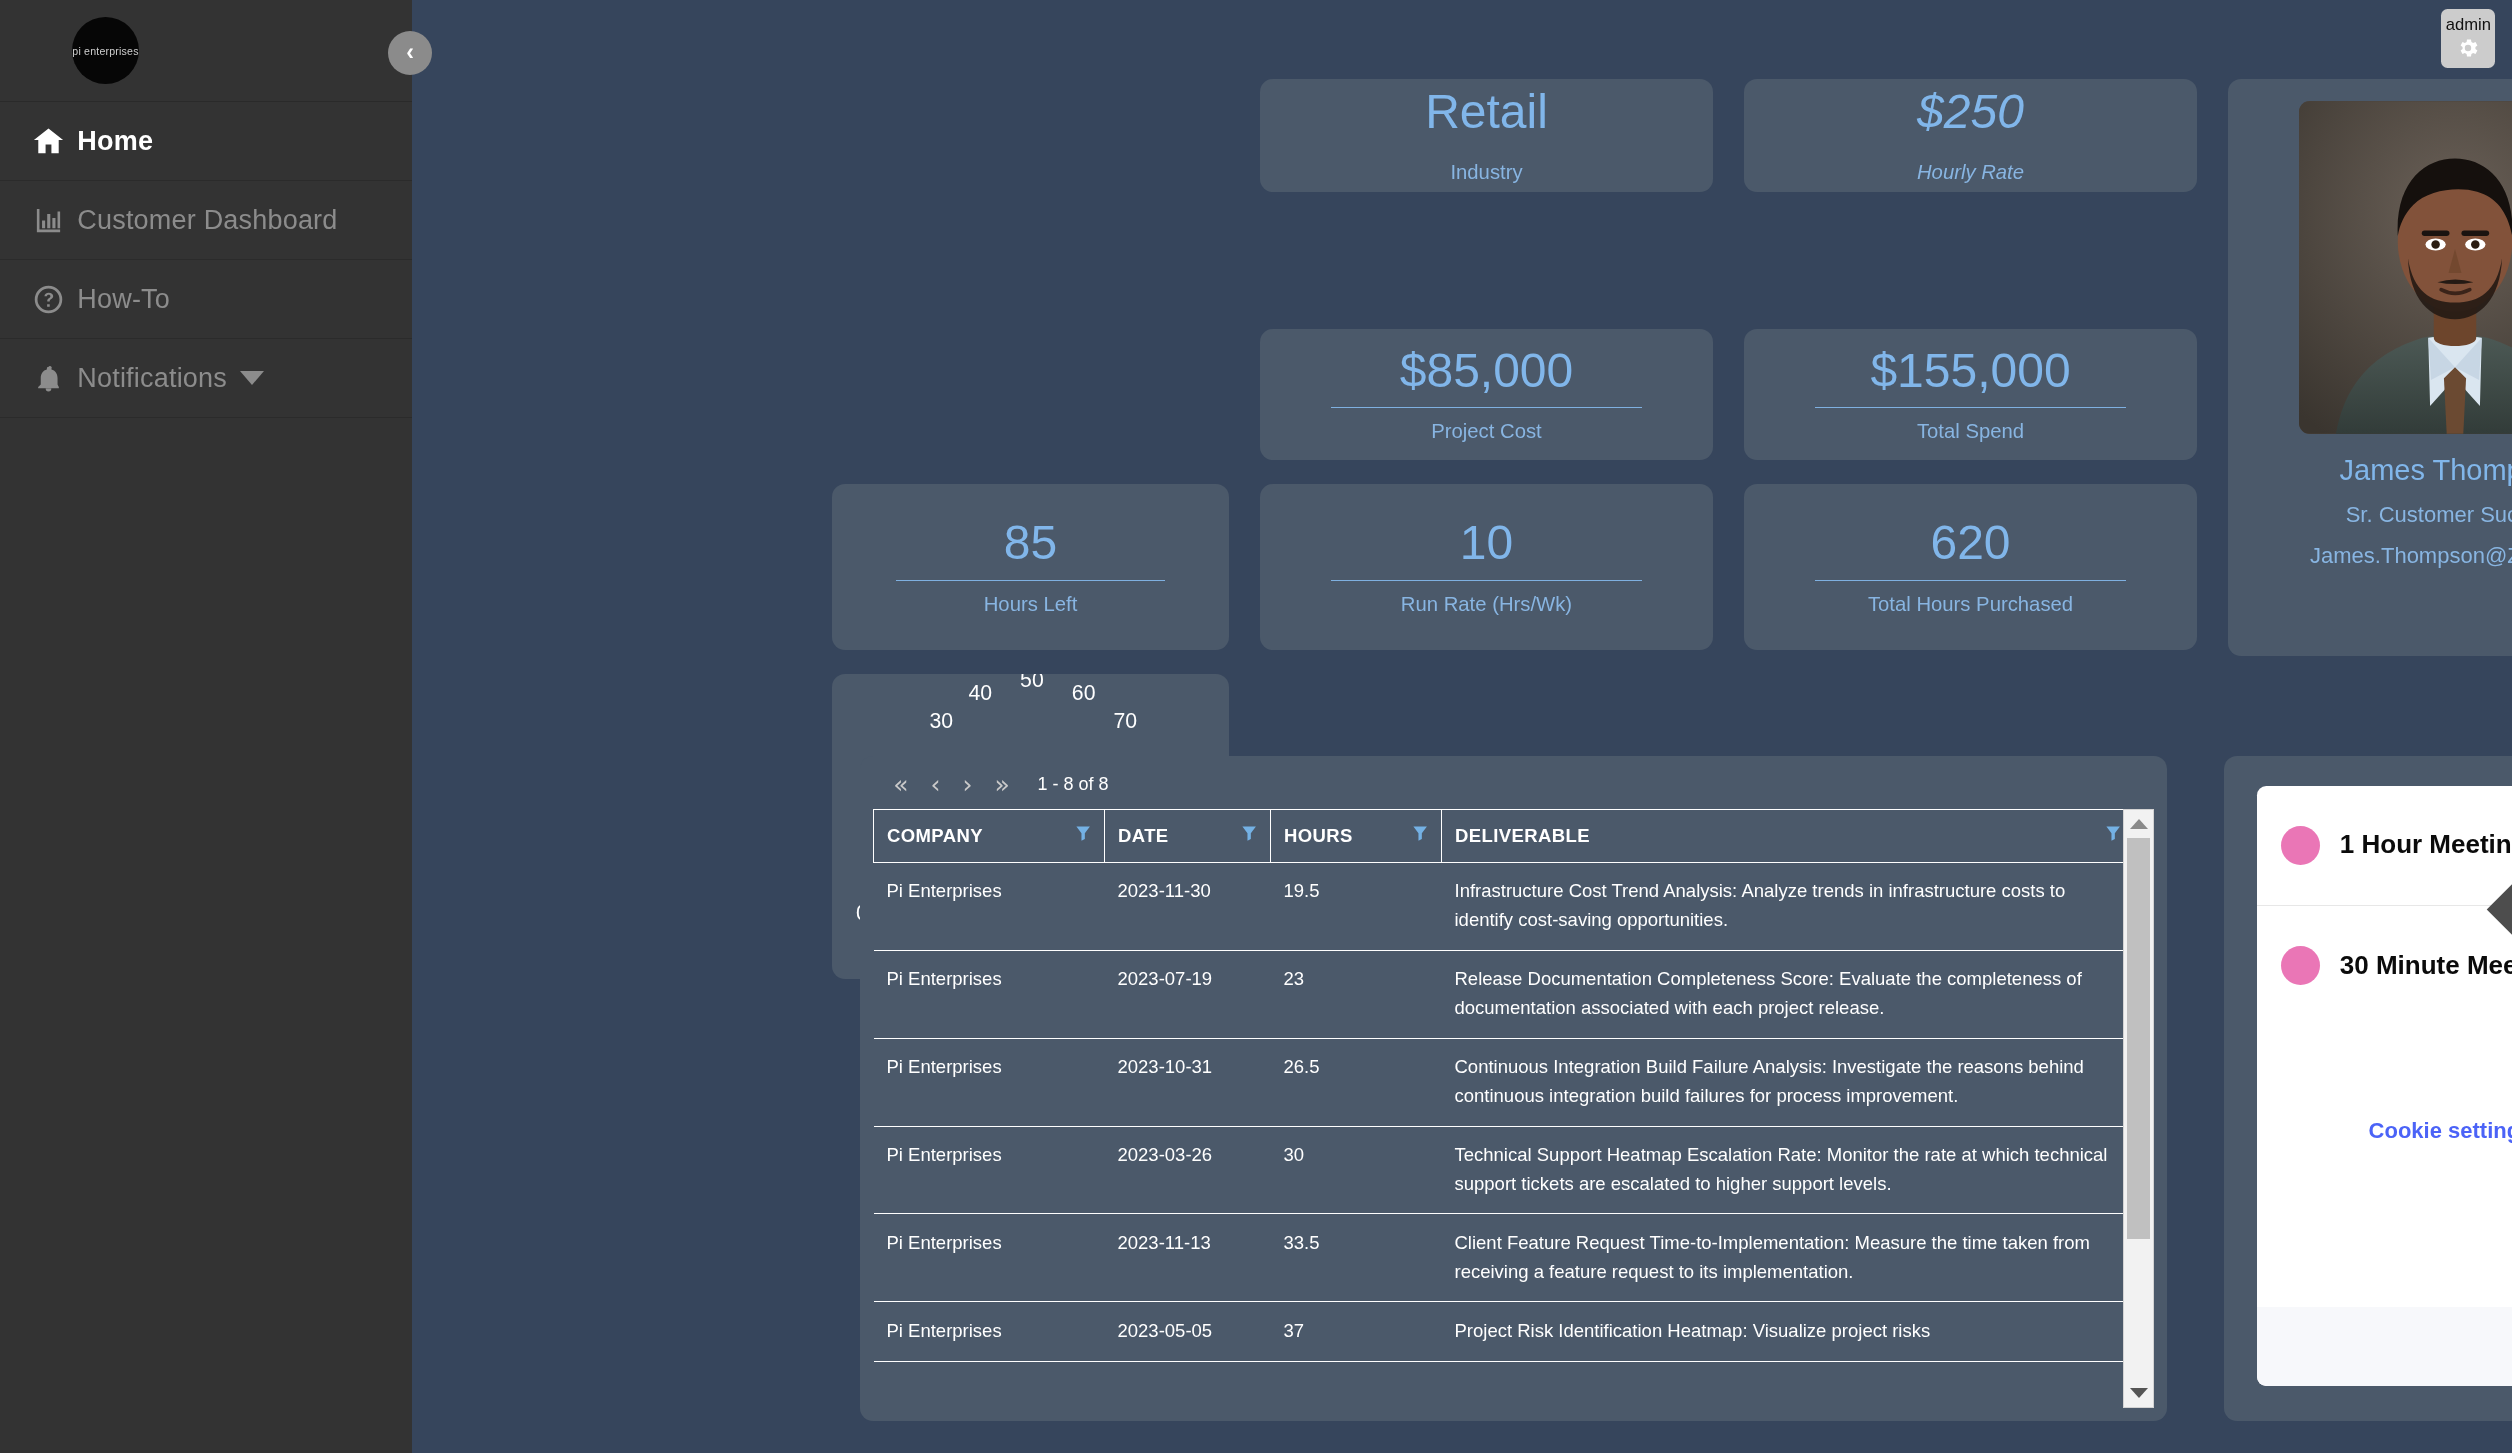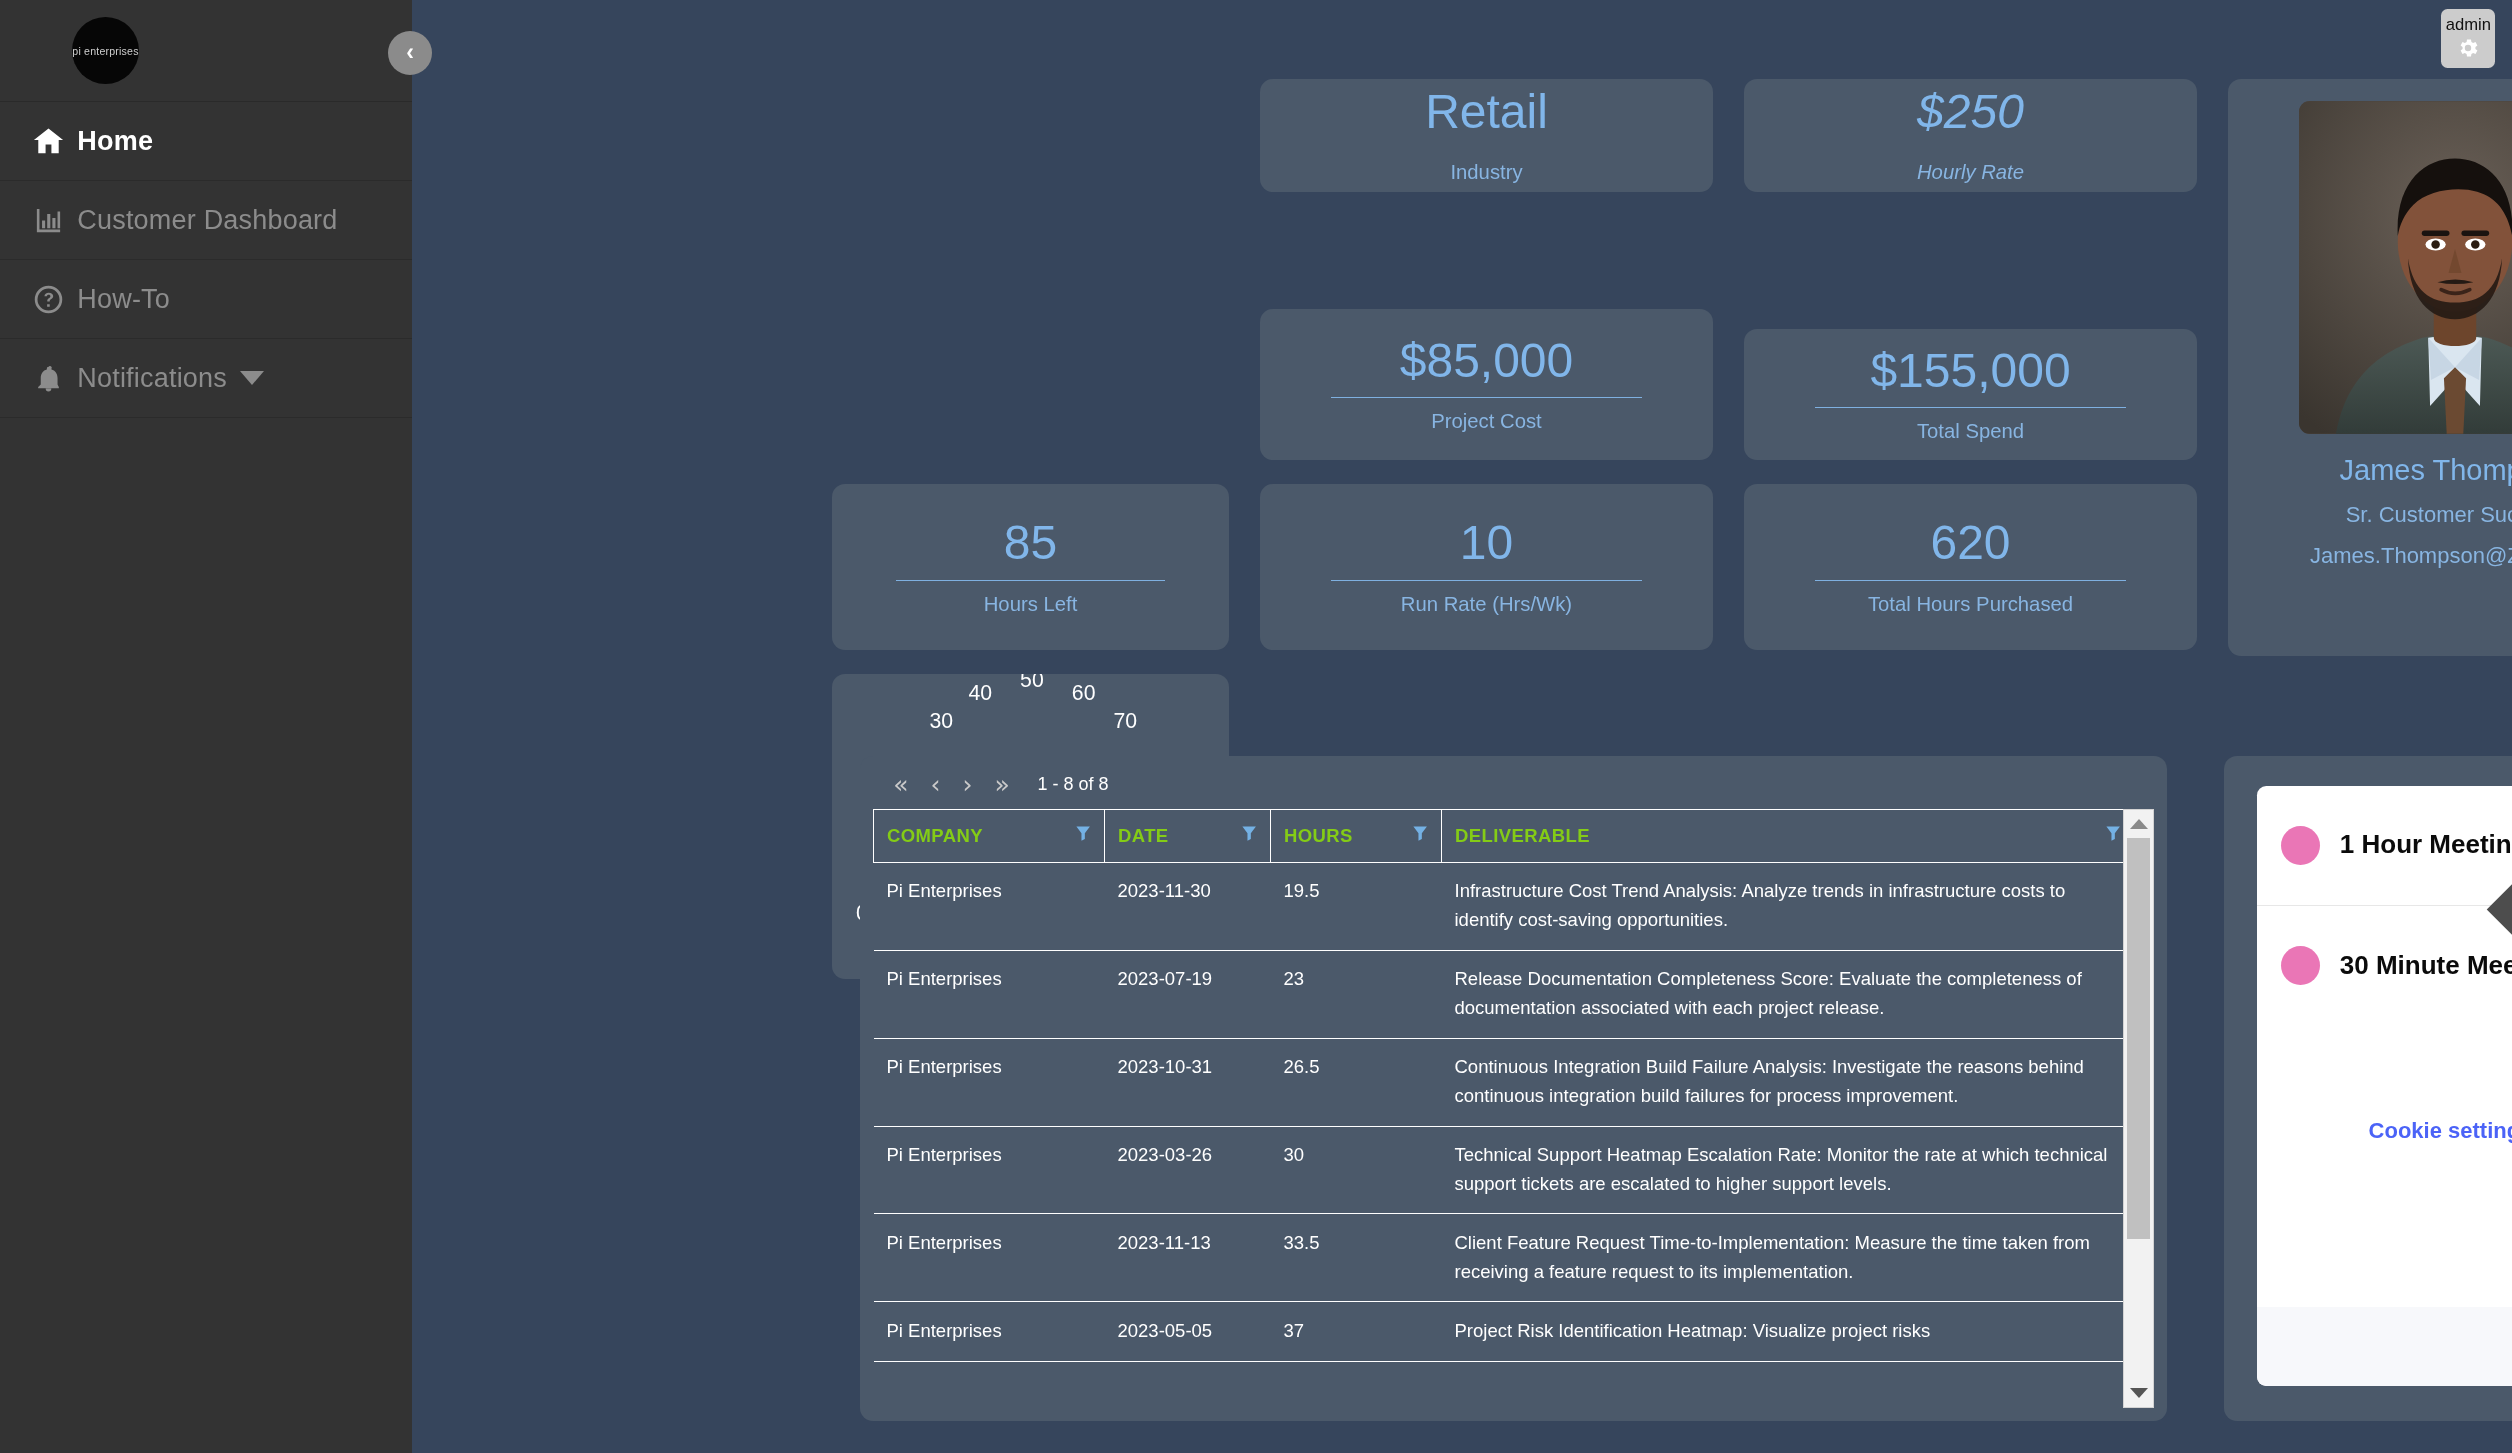--- a/index.html
+++ b/index.html
@@ -158,21 +158,21 @@
     margin-top: 7.4px;
     position: relative;
     height: 599px;
     overflow: hidden;
   }
   table.dtable {
     width: 1261px; border-collapse: collapse; table-layout: fixed;
   }
   table.dtable th {
     background: #4b596a;
-    color: #84cc16;
+    color: #ffffff;
     font-size: 18.5px; font-weight: bold;
     letter-spacing: 0.4px;
     text-align: right;
     padding: 13px 11px 13px 13px;
     border: 1.8px solid #ffffff;
     height: 52px;
     vertical-align: middle;
   }
   .th-inner { display: flex; align-items: center; justify-content: space-between; }
   .funnel { flex: 0 0 auto; margin-left: 9.2px; cursor: pointer; }
@@ -359,21 +359,21 @@
         <div class="kpi-rule"></div>
         <div class="kpi-label">Industry</div>
       </div>
 
       <div class="card kpi" style="grid-column:3;grid-row:1;height:113px;align-self:start;font-style:italic;">
         <div class="kpi-value">$250</div>
         <div class="kpi-rule"></div>
         <div class="kpi-label">Hourly Rate</div>
       </div>
 
-      <div class="card kpi" style="grid-column:2;grid-row:1;height:151px;align-self:end;">
+      <div class="card kpi" style="grid-column:2;grid-row:1;height:131px;align-self:end;">
         <div class="kpi-value">$85,000</div>
         <div class="kpi-rule"></div>
         <div class="kpi-label">Project Cost</div>
       </div>
 
       <div class="card kpi" style="grid-column:3;grid-row:1;height:131px;align-self:end;">
         <div class="kpi-value">$155,000</div>
         <div class="kpi-rule"></div>
         <div class="kpi-label">Total Spend</div>
       </div>

